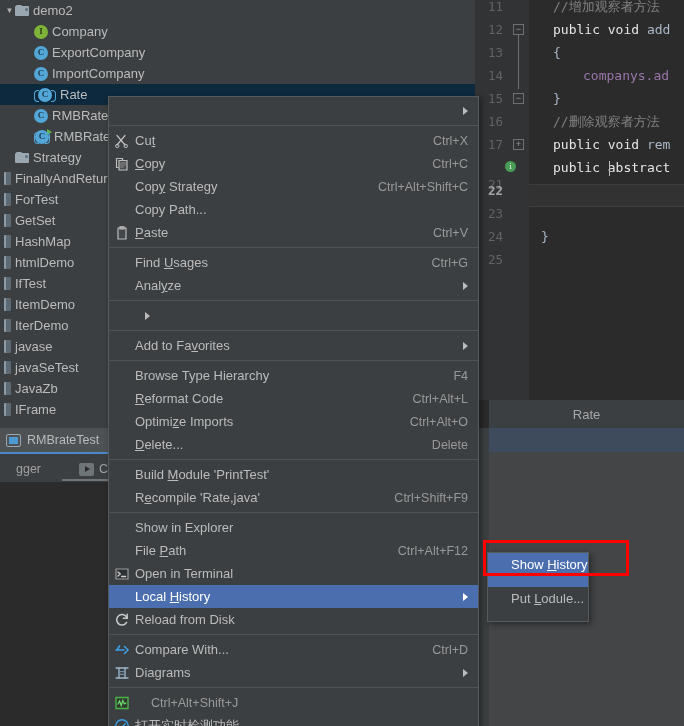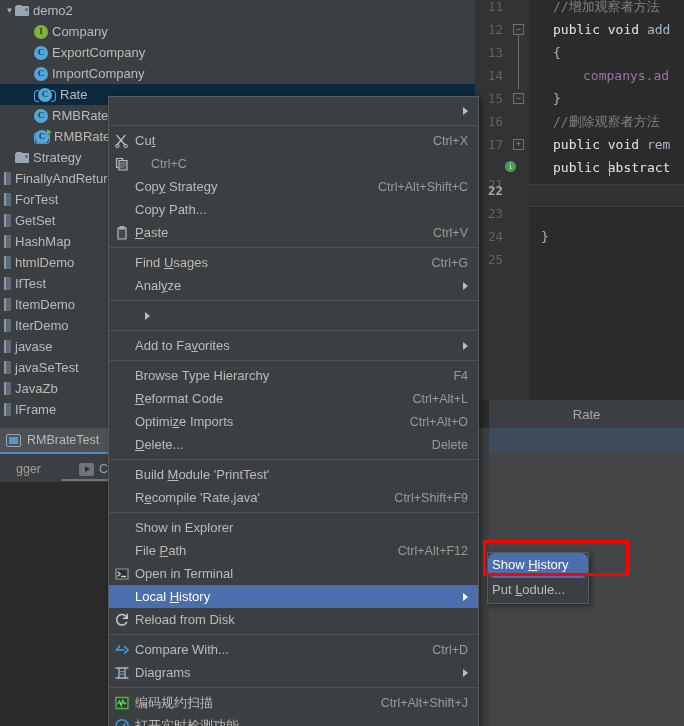--- a/index.html
+++ b/index.html
@@ -207,21 +207,21 @@
 
   
   .svgic { display:block; }
 
   
   #submenu {
     position:absolute; left:487px; top:552px; width:102px;
     background:#3c3f41; border:1px solid #565a5c; font-size:13px; color:#bbbbbb;
     box-shadow: 2px 2px 6px rgba(0,0,0,.45);
   }
-  #submenu .smi { height:25px; line-height:23px; padding-left:4px; white-space:nowrap;border-radius:7px; }
+  #submenu .smi { height:34px; line-height:23px; padding-left:23px; white-space:nowrap; }
   #submenu .smi.hl { background:#4b6eaf; color:#ffffff; }
 
   
   #redbox {
     position:absolute; left:483px; top:540px; width:146px; height:36px;
     border:3px solid #ff0000; pointer-events:none;
   }
 </style>
 </head>
 <body>
@@ -443,20 +443,21 @@
         <span class="mkey">Ctrl+X</span>
       </div>
       <div class="mi">
         <span class="micon">
           <svg viewBox="0 0 16 16" width="16" height="16" class="svgic">
             <path d="M2.5 2.5 h6 v2 M2.5 2.5 v9 h2" stroke="#bbb" fill="none" stroke-width="1.2" stroke-linecap="round"></path>
             <path d="M5 4.5 h8 v9.5 h-8 z" stroke="#bbb" fill="#4a4d4f" stroke-width="1.2" stroke-linecap="round"></path>
             <path d="M6.5 7 h5 M6.5 9 h5 M6.5 11 h3" stroke="#8a8d8f" fill="none" stroke-width="1" stroke-linecap="round"></path>
           </svg>
         </span>
+        <span class="mlabel"><span></span><u>C</u><span>opy</span></span>
         <span class="mkey">Ctrl+C</span>
       </div>
       <div class="mi">
         <span class="mlabel"><span>Cop</span><u>y</u><span> Strategy</span></span>
         <span class="mkey">Ctrl+Alt+Shift+C</span>
       </div>
       <div class="mi">
         <span class="mlabel"><span>Copy Path...</span><span></span></span>
       </div>
       <div class="mi">
@@ -568,21 +569,20 @@
         <span class="arrw"></span>
       </div>
       <div class="msep"></div>
       <div class="mi">
         <span class="micon">
           <svg viewBox="0 0 16 16" width="16" height="16" class="svgic">
             <path d="M2 2.5 h12 v11 h-12 z" stroke="#4bb24b" fill="#2f3a2f" stroke-width="1.4" stroke-linecap="round"></path>
             <path d="M4 9 l1.6 -3 l1.6 4.5 l1.6 -5 l1.6 3.5 l1.6 -1" stroke="#6fdc6f" fill="none" stroke-width="1.2" stroke-linecap="round"></path>
           </svg>
         </span>
-        <span class="mlabel"><span>编码规约扫描</span><span></span></span>
         <span class="mkey">Ctrl+Alt+Shift+J</span>
       </div>
       <div class="mi">
         <span class="micon">
           <svg viewBox="0 0 16 16" width="16" height="16" class="svgic">
             <circle cx="8" cy="8" r="6.2" stroke="#3b9ee5" fill="none" stroke-width="1.4"></circle>
             <path d="M5 8.2 l2.2 2.2 l4 -4.6" stroke="#3b9ee5" fill="none" stroke-width="1.5" stroke-linecap="round"></path>
           </svg>
         </span>
         <span class="mlabel"><span>打开实时检测功能</span><span></span></span>

